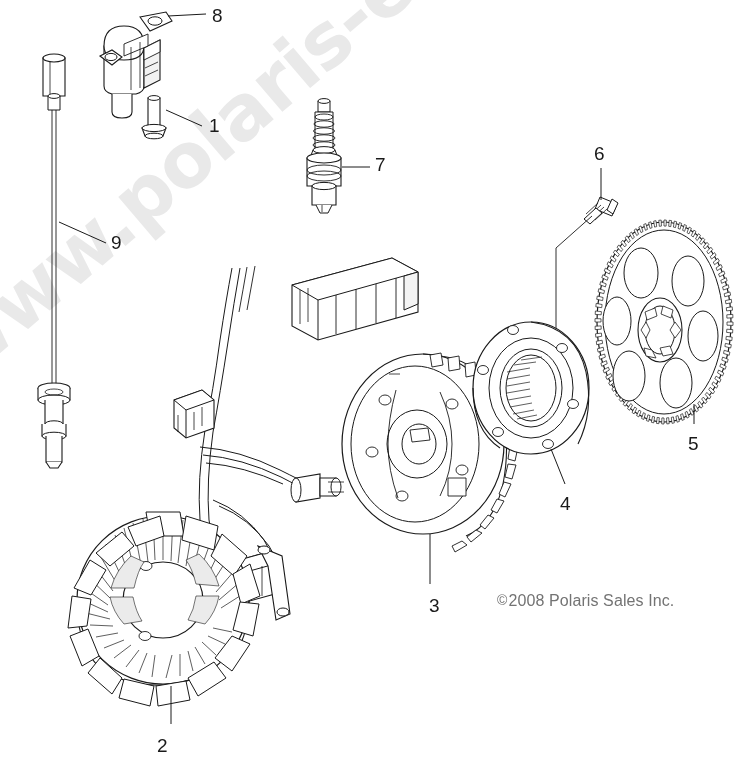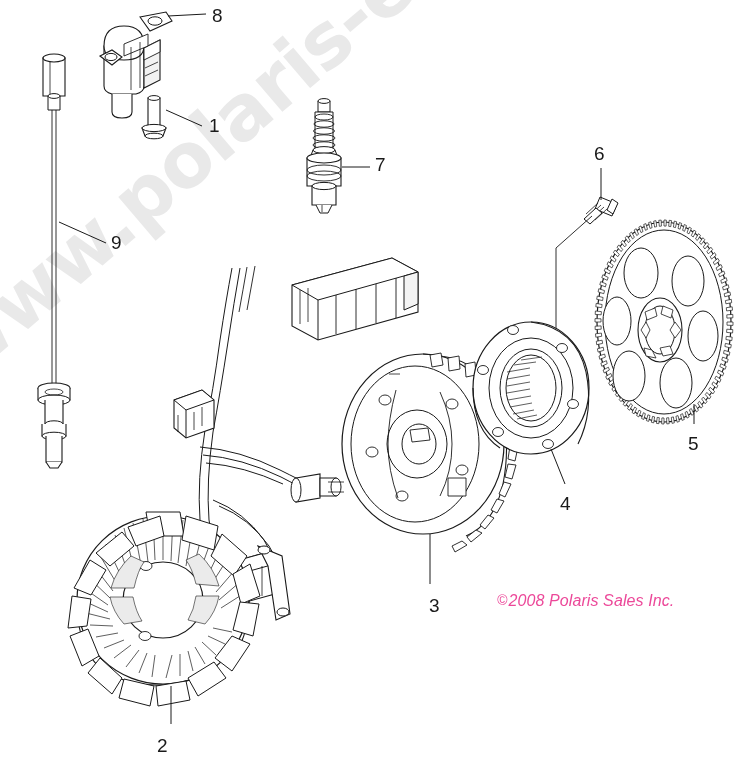--- a/index.html
+++ b/index.html
@@ -31,24 +31,23 @@
     line-height: 1;
     user-select: none;
     white-space: nowrap;
   }
   #copyright-notice {
     position: absolute;
     left: 497px;
     top: 592px;
     font-family: "Liberation Sans", sans-serif;
     font-size: 16px;
-    color: #ec4899;
+    color: #737373;
     white-space: nowrap;
     letter-spacing: 0.1px;
-    font-style: italic;
   }
   #copyright-notice .cmark {
     font-size: 14px;
     vertical-align: 1px;
     margin-right: 1px;
   }
   #watermark-layer {
     position: absolute;
     left: 0; top: 0;
     width: 752px; height: 761px;

